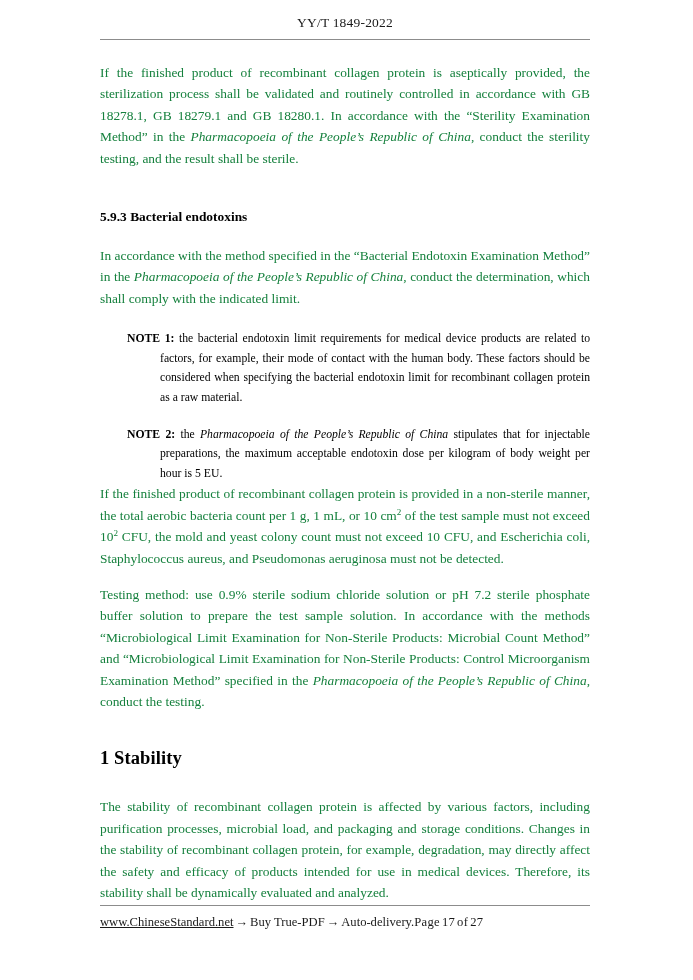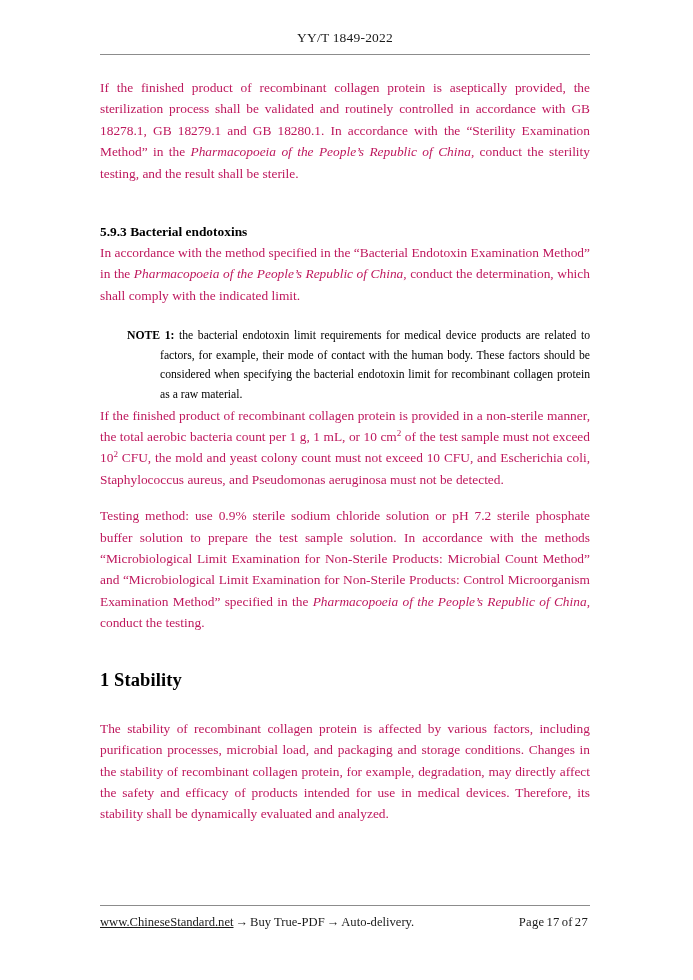--- a/index.html
+++ b/index.html
@@ -22,21 +22,21 @@
   }
   .content {
     position: absolute;
     left: 100px;
     top: 0;
     width: 490px;
   }
 
   
   .page-header {
-    padding-top: 30px;
+    padding-top: 15px;
     text-align: center;
   }
   .page-header .hdr-text {
     font-size: 13.5px;
     letter-spacing: 0.2px;
     color: #1a1a1a;
   }
   .header-rule {
     margin-top: 8px;
     border-bottom: 1px solid #8c8c8c;
@@ -44,40 +44,41 @@
     height: 0;
   }
 
   
   .para {
     font-size: 13.4px;
     line-height: 21.4px;
     text-align: justify;
     text-justify: inter-word;
     margin: 0;
-    color: #be185d;
+    color: #15803d;
   }
   .para + .para {
     margin-top: 15px;
   }
   .block-gap-top {
     margin-top: 22px;
   }
 
   .subhead {
     font-size: 13.4px;
     line-height: 20px;
     font-weight: bold;
     margin: 0;
     color: #000000;
   }
   .subhead-wrap {
     margin-top: 38px;
   }
   .subhead-wrap + .para {
+    margin-top: 18px;
   }
 
   .sec-heading {
     font-size: 18.5px;
     line-height: 24px;
     font-weight: bold;
     margin: 0;
     color: #000000;
     letter-spacing: 0.1px;
   }
@@ -127,21 +128,20 @@
   }
   .footer-rule {
     border-bottom: 1px solid #8c8c8c;
     width: 100%;
     height: 0;
   }
   .footer-row {
     margin-top: 9px;
     display: flex;
     align-items: baseline;
-    justify-content: space-between;
     font-size: 12.6px;
     color: #1a1a1a;
   }
   .footer-left {
     white-space: nowrap;
   }
   .footer-link {
     text-decoration: underline;
     color: #1a1a1a;
   }
@@ -174,20 +174,21 @@
 
     <div class="subhead-wrap">
       <h3 class="subhead">5.9.3 Bacterial endotoxins</h3>
     </div>
 
     <p class="para"><span>In accordance with the method specified in the “Bacterial Endotoxin Examination Method” in the </span><i>Pharmacopoeia of the People’s Republic of China</i><span>, conduct the determination, which shall comply with the indicated limit.</span></p>
 
     <div class="notes">
       <p class="note"><span class="note-label">NOTE 1:</span><span> the bacterial endotoxin limit requirements for medical device products are related to factors, for example, their mode of contact with the human body. These factors should be considered when specifying the bacterial endotoxin limit for recombinant collagen protein as a raw material.</span></p>
 
+      <p class="note"><span class="note-label">NOTE 2:</span><span> the </span><i>Pharmacopoeia of the People’s Republic of China</i><span> stipulates that for injectable preparations, the maximum acceptable endotoxin dose per kilogram of body weight per hour is 5 EU.</span></p>
     </div>
 
 
     <p class="para"><span>If the finished product of recombinant collagen protein is provided in a non-sterile manner, the total aerobic bacteria count per 1 g, 1 mL, or 10 cm</span><sup>2</sup><span> of the test sample must not exceed 10</span><sup>2</sup><span> CFU, the mold and yeast colony count must not exceed 10 CFU, and Escherichia coli, Staphylococcus aureus, and Pseudomonas aeruginosa must not be detected.</span></p>
 
     <p class="para"><span>Testing method: use 0.9% sterile sodium chloride solution or pH 7.2 sterile phosphate buffer solution to prepare the test sample solution. In accordance with the methods “Microbiological Limit Examination for Non-Sterile Products: Microbial Count Method” and “Microbiological Limit Examination for Non-Sterile Products: Control Microorganism Examination Method” specified in the </span><i>Pharmacopoeia of the People’s Republic of China</i><span>, conduct the testing.</span></p>
 
     <div class="sec-heading-wrap">
       <h2 class="sec-heading">1 Stability</h2>
     </div>

